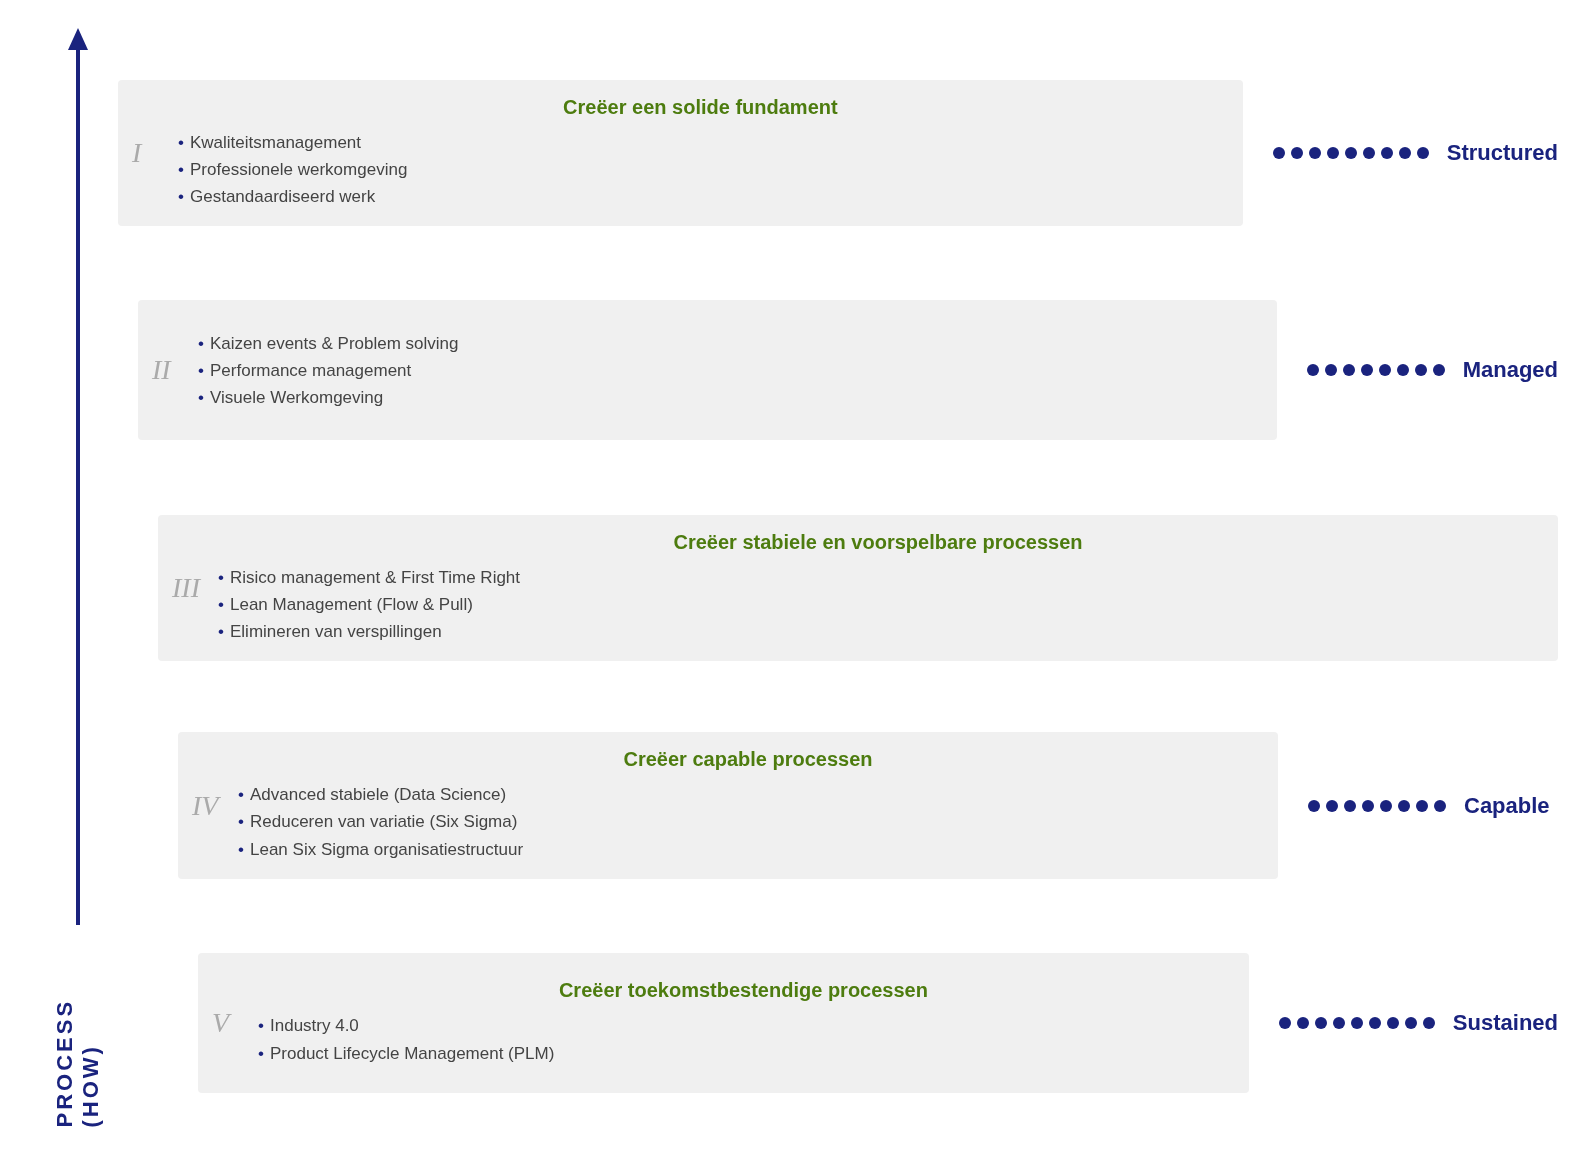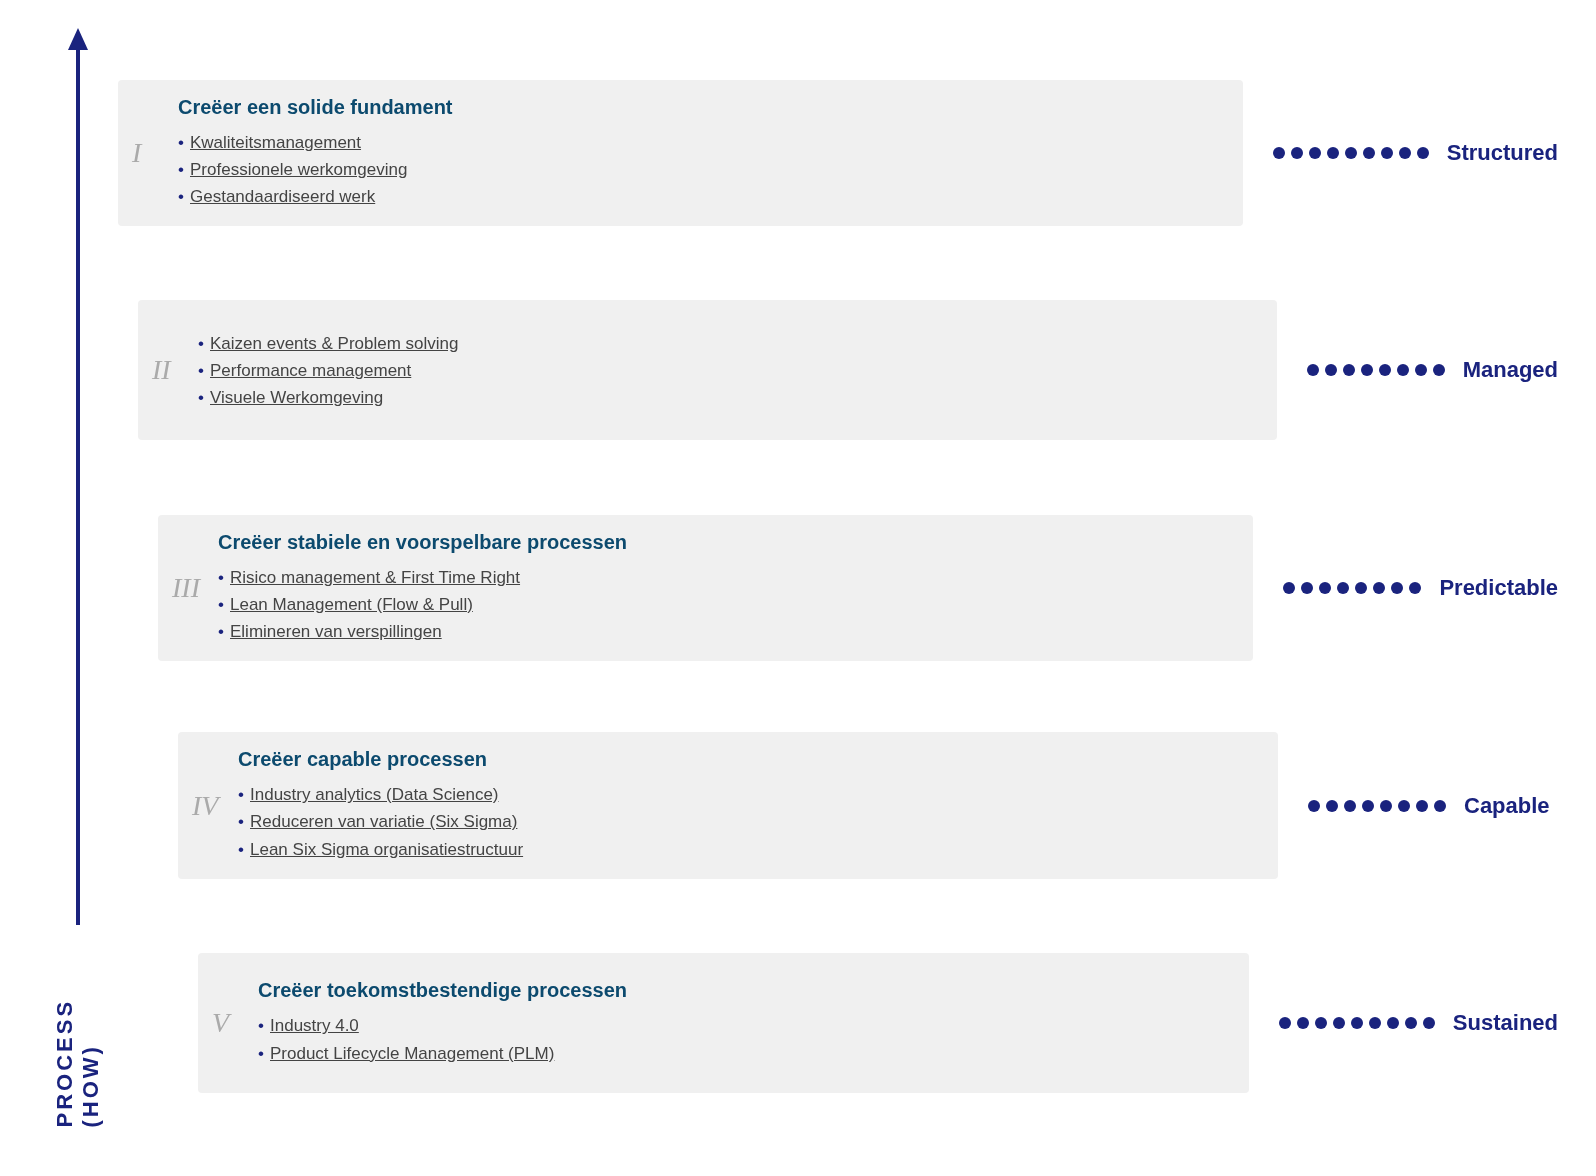--- a/index.html
+++ b/index.html
@@ -100,37 +100,37 @@
       transform: translateY(-50%);
       color: #aaa;
       font-size: 28px;
       font-style: italic;
       font-weight: 300;
       font-family: 'Times New Roman', serif;
       line-height: 1;
     }
 
     .level-title {
-      color: #0c4a6e;
+      color: #4d7c0f;
       font-size: 20px;
       font-weight: bold;
       margin-bottom: 10px;
+      text-align: center;
     }
 
     .level-items {
       list-style: none;
       padding: 0;
     }
     .level-items li {
       color: #444;
       font-size: 17px;
       line-height: 1.6;
       padding-left: 12px;
       position: relative;
-      text-decoration: underline;
     }
     .level-items li::before {
       content: '•';
       position: absolute;
       left: 0;
       color: #1a237e;
     }
 
     
     .level-status {
@@ -241,76 +241,63 @@
       <div class="level-row level-row-3">
         <div class="level-card">
           <div class="level-numeral">III</div>
           <div class="level-title">Creëer stabiele en voorspelbare processen</div>
           <ul class="level-items">
             <li>Risico management &amp; First Time Right</li>
             <li>Lean Management (Flow &amp; Pull)</li>
             <li>Elimineren van verspillingen</li>
           </ul>
         </div>
+      </div>
+      <div class="level-row level-row-4">
+        <div class="level-card">
+          <div class="level-numeral">IV</div>
+          <div class="level-title">Creëer capable processen</div>
+          <ul class="level-items">
+            <li>Advanced stabiele (Data Science)</li>
+            <li>Reduceren van variatie (Six Sigma)</li>
+            <li>Lean Six Sigma organisatiestructuur</li>
+          </ul>
+        </div>
         <div class="level-status">
           <div class="dots-container">
             <div class="dot"></div>
             <div class="dot"></div>
             <div class="dot"></div>
             <div class="dot"></div>
             <div class="dot"></div>
             <div class="dot"></div>
             <div class="dot"></div>
             <div class="dot"></div>
           </div>
-          <div class="status-label">Predictable</div>
-        </div>
-      </div>
-      <div class="level-row level-row-4">
-        <div class="level-card">
-          <div class="level-numeral">IV</div>
-          <div class="level-title">Creëer capable processen</div>
-          <ul class="level-items">
-            <li>Industry analytics (Data Science)</li>
-            <li>Reduceren van variatie (Six Sigma)</li>
-            <li>Lean Six Sigma organisatiestructuur</li>
+          <div class="status-label">Capable</div>
+        </div>
+      </div>
+      <div class="level-row level-row-5">
+        <div class="level-card">
+          <div class="level-numeral">V</div>
+          <div class="level-title">Creëer toekomstbestendige processen</div>
+          <ul class="level-items">
+            <li>Industry 4.0</li>
+            <li>Product Lifecycle Management (PLM)</li>
           </ul>
         </div>
         <div class="level-status">
           <div class="dots-container">
             <div class="dot"></div>
             <div class="dot"></div>
             <div class="dot"></div>
             <div class="dot"></div>
             <div class="dot"></div>
             <div class="dot"></div>
             <div class="dot"></div>
             <div class="dot"></div>
-          </div>
-          <div class="status-label">Capable</div>
-        </div>
-      </div>
-      <div class="level-row level-row-5">
-        <div class="level-card">
-          <div class="level-numeral">V</div>
-          <div class="level-title">Creëer toekomstbestendige processen</div>
-          <ul class="level-items">
-            <li>Industry 4.0</li>
-            <li>Product Lifecycle Management (PLM)</li>
-          </ul>
-        </div>
-        <div class="level-status">
-          <div class="dots-container">
-            <div class="dot"></div>
-            <div class="dot"></div>
-            <div class="dot"></div>
-            <div class="dot"></div>
-            <div class="dot"></div>
-            <div class="dot"></div>
-            <div class="dot"></div>
-            <div class="dot"></div>
             <div class="dot"></div>
           </div>
           <div class="status-label">Sustained</div>
         </div>
       </div>
     </div>
 </div>
 
 </body></html>

